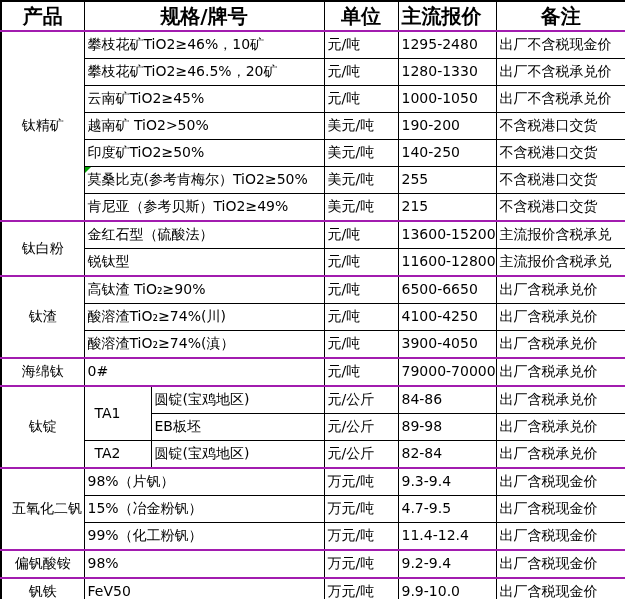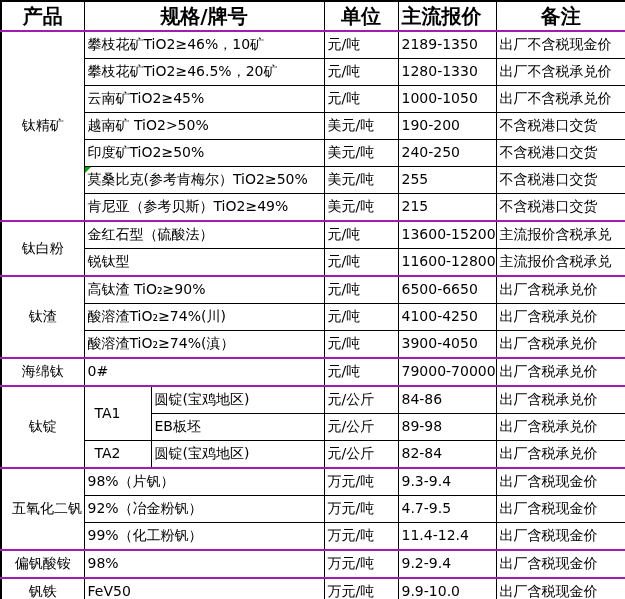--- a/index.html
+++ b/index.html
@@ -65,21 +65,21 @@
       <th class="th-left">主流报价</th>
       <th>备注</th>
     </tr>
   </thead>
   <tbody>
 
     <tr class="gb">
       <td class="product" rowspan="7">钛精矿</td>
       <td colspan="2">攀枝花矿TiO2≥46%，10矿</td>
       <td>元/吨</td>
-      <td>2189-1350</td>
+      <td>1295-2480</td>
       <td>出厂不含税现金价</td>
     </tr>
     <tr>
       <td colspan="2">攀枝花矿TiO2≥46.5%，20矿</td>
       <td>元/吨</td>
       <td>1280-1330</td>
       <td>出厂不含税承兑价</td>
     </tr>
     <tr>
       <td colspan="2">云南矿TiO2≥45%</td>
@@ -89,21 +89,21 @@
     </tr>
     <tr>
       <td colspan="2">越南矿 TiO2&gt;50%</td>
       <td>美元/吨</td>
       <td>190-200</td>
       <td>不含税港口交货</td>
     </tr>
     <tr>
       <td colspan="2">印度矿TiO2≥50%</td>
       <td>美元/吨</td>
-      <td>240-250</td>
+      <td>140-250</td>
       <td>不含税港口交货</td>
     </tr>
     <tr>
       <td colspan="2" class="flagged"><span class="flag"></span><span>莫桑比克(参考肯梅尔）TiO2≥50%</span></td>
       <td>美元/吨</td>
       <td>255</td>
       <td>不含税港口交货</td>
     </tr>
     <tr>
       <td colspan="2">肯尼亚（参考贝斯）TiO2≥49%</td>
@@ -177,21 +177,21 @@
     </tr>
 
     <tr class="gb">
       <td class="product" rowspan="3">五氧化二钒</td>
       <td colspan="2">98%（片钒）</td>
       <td>万元/吨</td>
       <td>9.3-9.4</td>
       <td>出厂含税现金价</td>
     </tr>
     <tr>
-      <td colspan="2">92%（冶金粉钒）</td>
+      <td colspan="2">15%（冶金粉钒）</td>
       <td>万元/吨</td>
       <td>4.7-9.5</td>
       <td>出厂含税现金价</td>
     </tr>
     <tr>
       <td colspan="2">99%（化工粉钒）</td>
       <td>万元/吨</td>
       <td>11.4-12.4</td>
       <td>出厂含税现金价</td>
     </tr>

